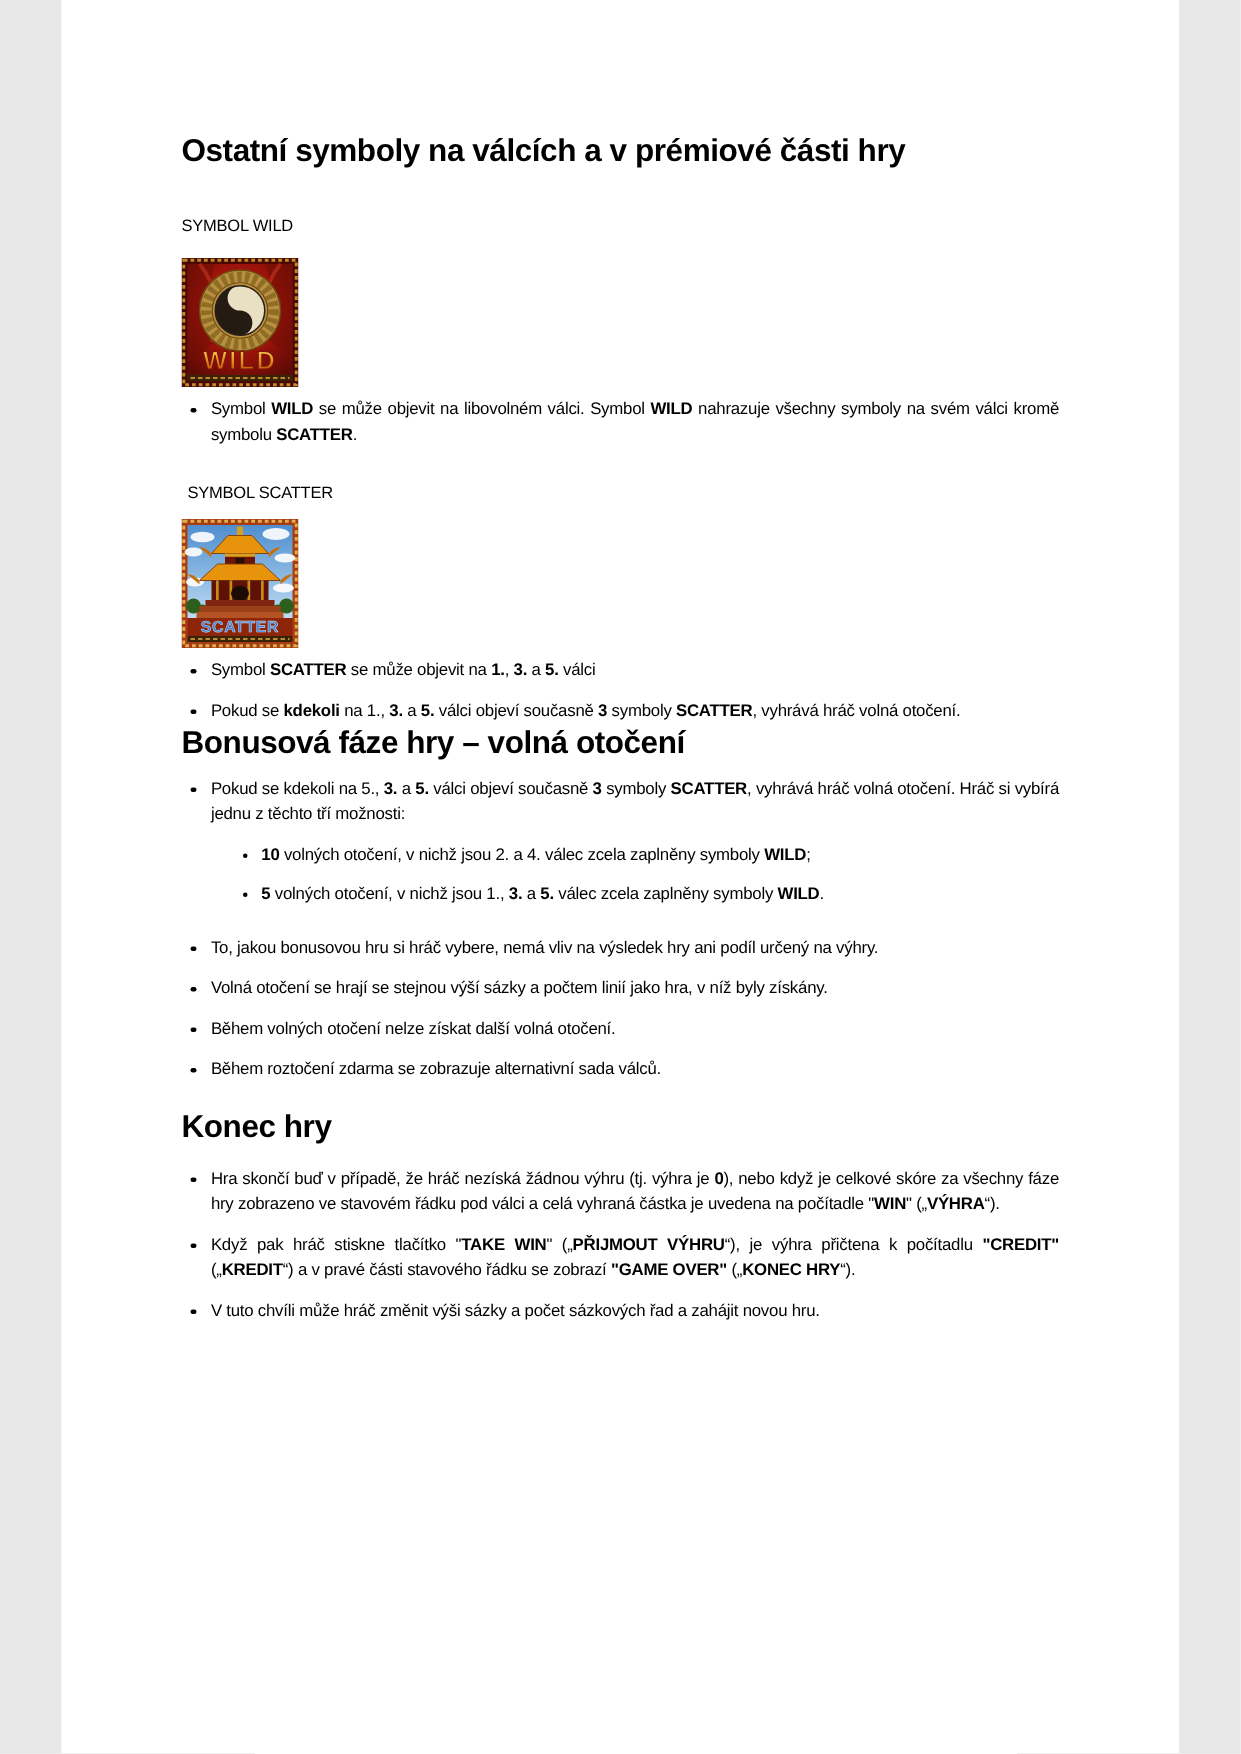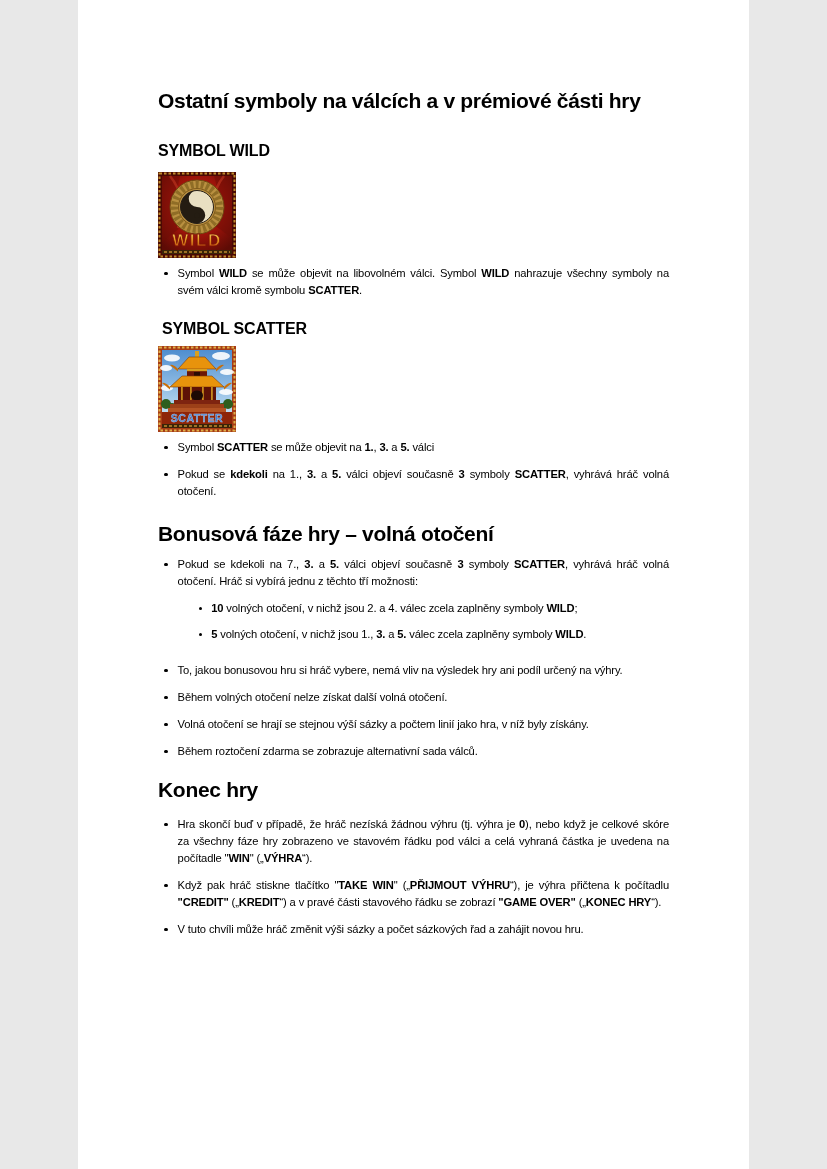--- a/index.html
+++ b/index.html
@@ -1,47 +1,47 @@
 <!DOCTYPE html>
 <html lang="cs"><head>
 <meta charset="utf-8">
 <style>
   html, body { margin: 0; padding: 0; background: #e8e8e8; }
   .page {
     position: relative;
-    width: 671px;
+    width: 745px;
     height: 1169px;
     margin: 0 auto;
     background: #ffffff;
     box-sizing: border-box;
     padding: 88px 80px 0 80px;
     overflow: hidden;
     font-family: "Liberation Sans", "DejaVu Sans", sans-serif;
     color: #000000;
     font-size: 11.2px;
     line-height: 17px;
     letter-spacing: -0.15px;
   }
   h1 {
     font-size: 21px;
     line-height: 26px;
     font-weight: 700;
     letter-spacing: -0.3px;
     margin: 0;
   }
   h2 {
-    font-size: 16px;
+    font-size: 11px;
     line-height: 18px;
-    font-weight: 700;
+    font-weight: 400;
     margin: 0;
   }
   h1.title        { margin: 0 0 0 0; }
   h2.wild-h       { margin-top: 28px; }
   h2.scatter-h    { margin-top: 21px; padding-left: 4px; }
-  h1.bonus-h      { margin-top: 21px; }
+  h1.bonus-h      { }
   h1.end-h        { margin-top: 17px; }
 
   figure.symbol { margin: 12px 0 0 0; width: 78px; height: 86px; }
   figure.scatter-fig { margin-top: 8px; }
 
   ul.bullets {
     list-style: none;
     margin: 7px 0 0 0;
     padding: 0;
   }
@@ -196,21 +196,21 @@
           <div class="li-text"><span>Pokud se </span><span class="b">kdekoli</span><span> na 1., </span><span class="b">3.</span><span> a </span><span class="b">5.</span><span> válci objeví současně </span><span class="b">3</span><span> symboly </span><span class="b">SCATTER</span><span>, vyhrává hráč volná otočení.</span></div>
         </div>
     </li>
   </ul>
 
   <h1 class="bonus-h">Bonusová fáze hry – volná otočení</h1>
 
   <ul class="bullets after-h">
     <li class="bullet">
       <div class="li-body">
-        <div class="li-text"><span>Pokud se kdekoli na 7., </span><span class="b">3.</span><span> a </span><span class="b">5.</span><span> válci objeví současně </span><span class="b">3</span><span> symboly </span><span class="b">SCATTER</span><span>, vyhrává hráč volná otočení. Hráč si vybírá jednu z těchto tří možnosti:</span></div>
+        <div class="li-text"><span>Pokud se kdekoli na 5., </span><span class="b">3.</span><span> a </span><span class="b">5.</span><span> válci objeví současně </span><span class="b">3</span><span> symboly </span><span class="b">SCATTER</span><span>, vyhrává hráč volná otočení. Hráč si vybírá jednu z těchto tří možnosti:</span></div>
         <ul class="sub">
           <li class="bullet">
             <div class="li-body">
                 <div class="li-text"><span class="b">10</span><span> volných otočení, v nichž jsou 2. a 4. válec zcela zaplněny symboly </span><span class="b">WILD</span><span>;</span></div>
               </div>
           </li>
           <li class="bullet">
             <div class="li-body">
                 <div class="li-text"><span class="b">5</span><span> volných otočení, v nichž jsou 1., </span><span class="b">3.</span><span> a </span><span class="b">5.</span><span> válec zcela zaplněny symboly </span><span class="b">WILD</span><span>.</span></div>
               </div>
@@ -218,30 +218,30 @@
         </ul>
       </div>
     </li>
     <li class="bullet">
       <div class="li-body">
           <div class="li-text"><span>To, jakou bonusovou hru si hráč vybere, nemá vliv na výsledek hry ani podíl určený na výhry.</span></div>
         </div>
     </li>
     <li class="bullet">
       <div class="li-body">
+          <div class="li-text"><span>Volná otočení se hrají se stejnou výší sázky a počtem linií jako hra, v níž byly získány.</span></div>
+        </div>
+    </li>
+    <li class="bullet">
+      <div class="li-body">
           <div class="li-text"><span>Během volných otočení nelze získat další volná otočení.</span></div>
         </div>
     </li>
     <li class="bullet">
       <div class="li-body">
-          <div class="li-text"><span>Volná otočení se hrají se stejnou výší sázky a počtem linií jako hra, v níž byly získány.</span></div>
-        </div>
-    </li>
-    <li class="bullet">
-      <div class="li-body">
           <div class="li-text"><span>Během roztočení zdarma se zobrazuje alternativní sada válců.</span></div>
         </div>
     </li>
   </ul>
 
   <h1 class="end-h">Konec hry</h1>
 
   <ul class="bullets end-list">
     <li class="bullet">
       <div class="li-body">

